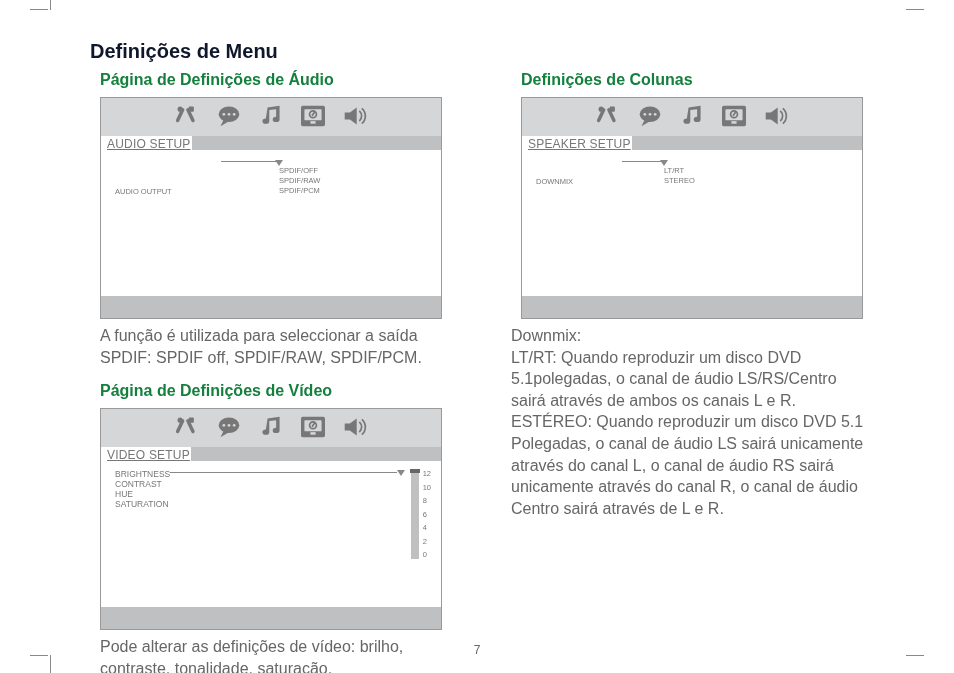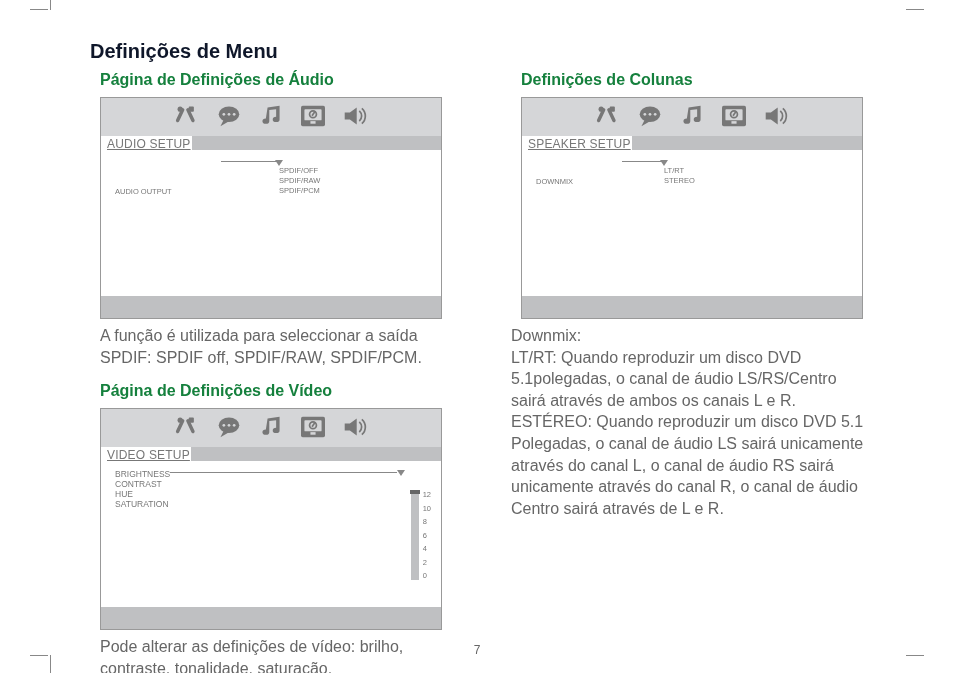--- a/index.html
+++ b/index.html
@@ -80,21 +80,21 @@
   
   .vlabels{display:flex;flex-direction:column;}
   .video-row{display:flex}
   .video-arrow{flex:1;display:flex;align-items:flex-start;padding-top:3px}
   .video-arrow .vline{flex:1;height:1px;background:#888}
   .video-arrow .vhead{
     width:0;height:0;border-left:4px solid transparent;border-right:4px solid transparent;
     border-top:6px solid #888;transform:translateY(-2px)
   }
   .slider{
-    display:flex;gap:4px;align-items:flex-start;margin-left:6px;margin-top:21px;
+    display:flex;gap:4px;align-items:flex-start;margin-left:6px;
   }
   .slider .track{width:8px;background:#bfc0c2;height:90px;position:relative}
   .slider .thumb{position:absolute;left:-1px;width:10px;height:4px;background:#666;top:0}
   .ticks{display:flex;flex-direction:column;justify-content:space-between;height:90px;font-size:7.5px;color:#777}
   .pagenum{
     position:absolute;left:0;right:0;text-align:center;
     bottom:16px;font-size:12px;color:#666;
   }
   .icon-active rect.bg{fill:#777}
 </style>

